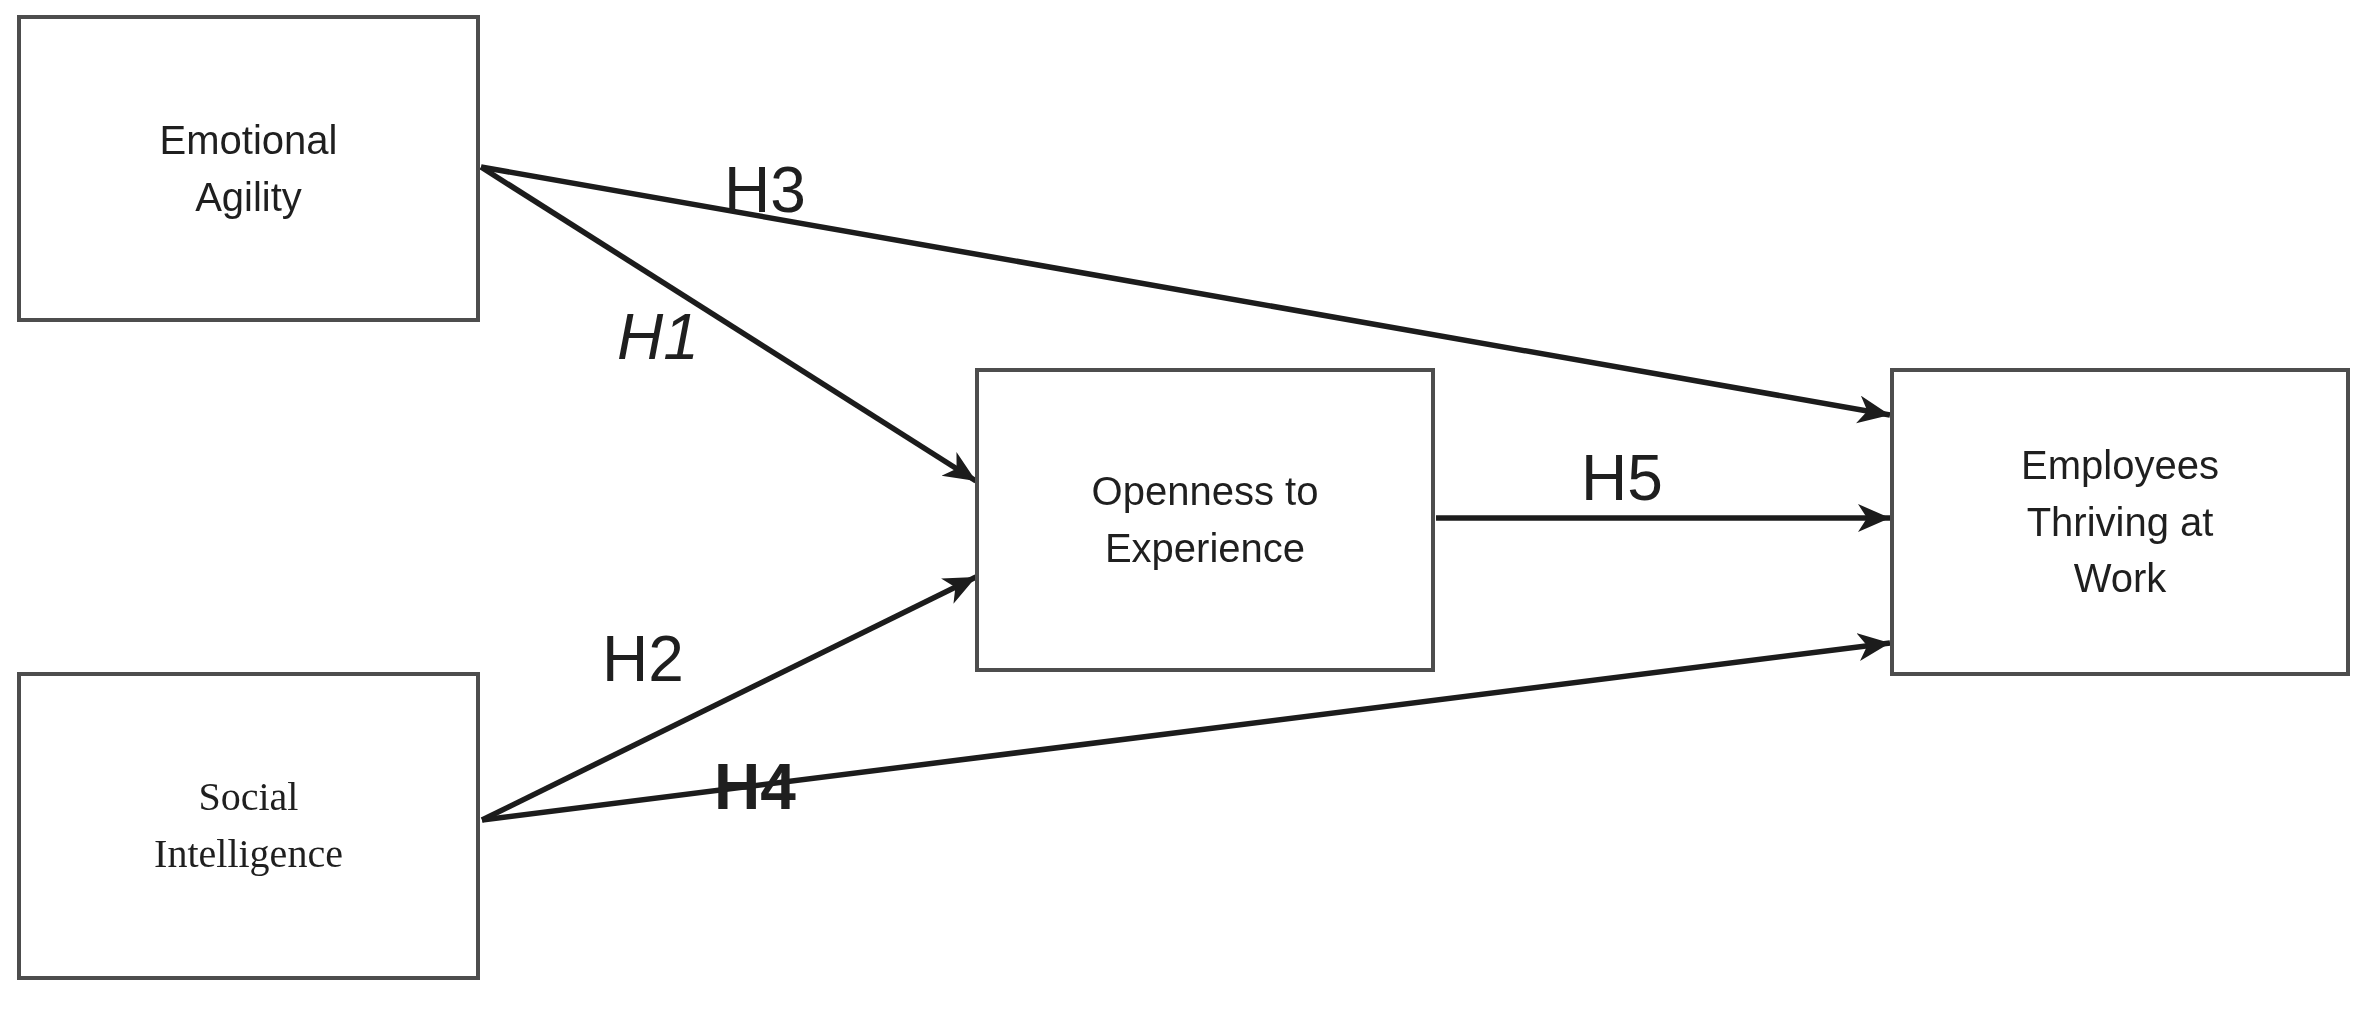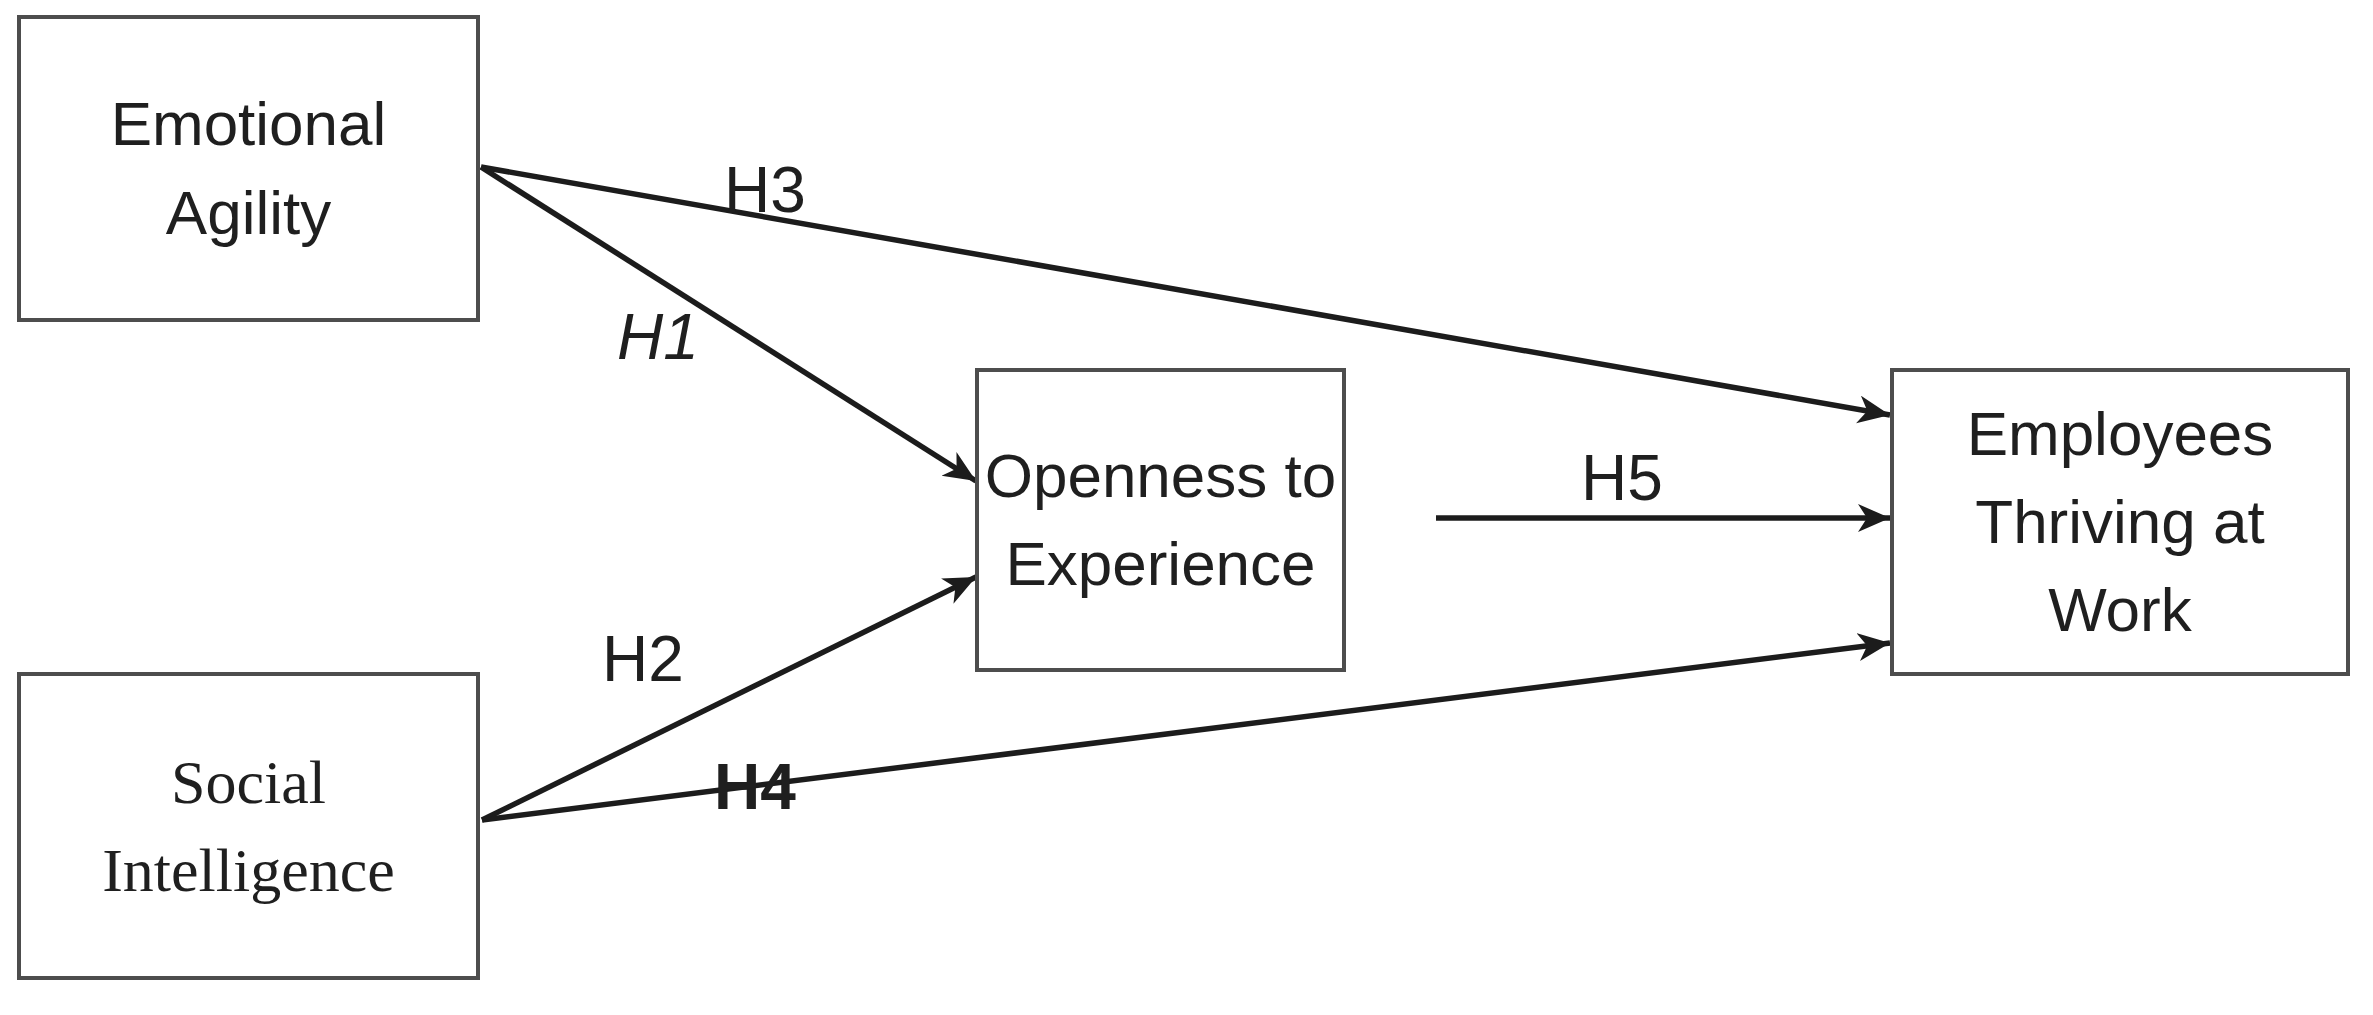--- a/index.html
+++ b/index.html
@@ -30,27 +30,27 @@
   .node {
     position: absolute;
     box-sizing: border-box;
     border: 4px solid #4d4d4d;
     background: #ffffff;
     display: flex;
     align-items: center;
     justify-content: center;
     text-align: center;
     color: #1f1f1f;
-    font-size: 62px;
+    font-size: 40px;
     line-height: 1.42;
     white-space: pre-line;
   }
   #node-ea { left: 17px;   top: 15px;  width: 463px; height: 307px; }
   #node-si { left: 17px;   top: 672px; width: 463px; height: 308px; font-family: Liberation Serif, serif; }
-  #node-oe { left: 975px;  top: 368px; width: 371px; height: 304px; }
+  #node-oe { left: 975px;  top: 368px; width: 460px; height: 304px; }
   #node-et { left: 1890px; top: 368px; width: 460px; height: 308px; }
   .edge-label {
     position: absolute;
     transform: translate(-50%, -50%);
     color: #1f1f1f;
     font-size: 64px;
     line-height: 1;
     white-space: nowrap;
   }
   #label-h1 { left: 658px;  top: 337px; font-style: italic; }

